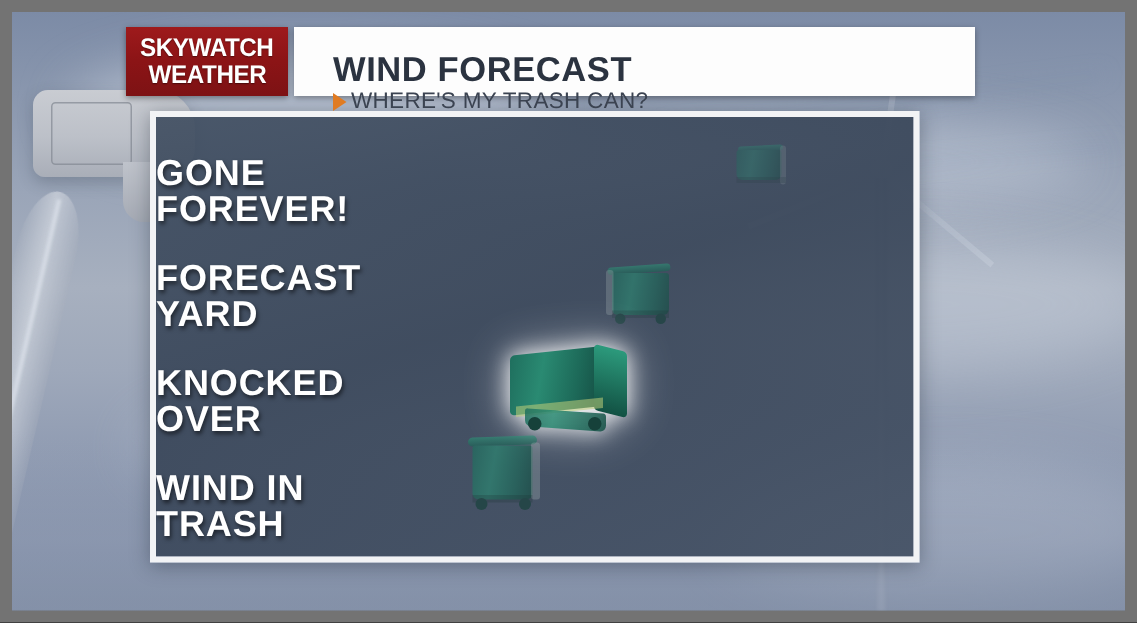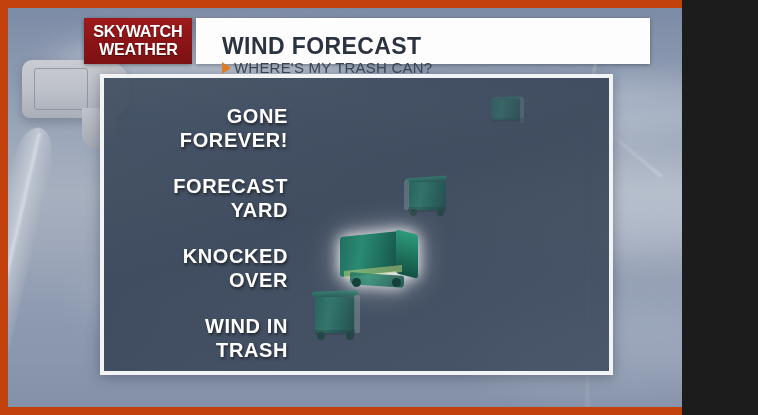--- a/index.html
+++ b/index.html
@@ -11,23 +11,23 @@
   body {
     width: 758px;
     height: 415px;
     overflow: hidden;
     font-family: "Liberation Sans", sans-serif;
   }
 
   
   #broadcast-frame {
     position: relative;
-    width: 682px;
+    width: 758px;
     height: 415px;
-    background: #c2410c;
+    background: #737373;
     overflow: hidden;
   }
 
   
   #background-photo {
     position: absolute;
     left: 8px;
     top: 8px;
     width: 742px;
     height: 399px;
@@ -260,24 +260,24 @@
   #severity-labels {
     position: absolute;
     left: 0;
     top: 0;
     width: 190px;
     height: 100%;
     padding-top: 26px;
     box-sizing: border-box;
   }
   .severity-label {
-    text-align: right;
+    text-align: left;
     color: #ffffff;
     font-weight: bold;
-    font-size: 20px;
+    font-size: 24px;
     line-height: 24px;
     letter-spacing: 0.6px;
     text-shadow: 1px 2px 3px rgba(0,0,0,0.55);
     margin-bottom: 22px;
     padding-right: 6px;
   }
   .severity-label .label-line { display: block; }
 
   
   .trash-can {

